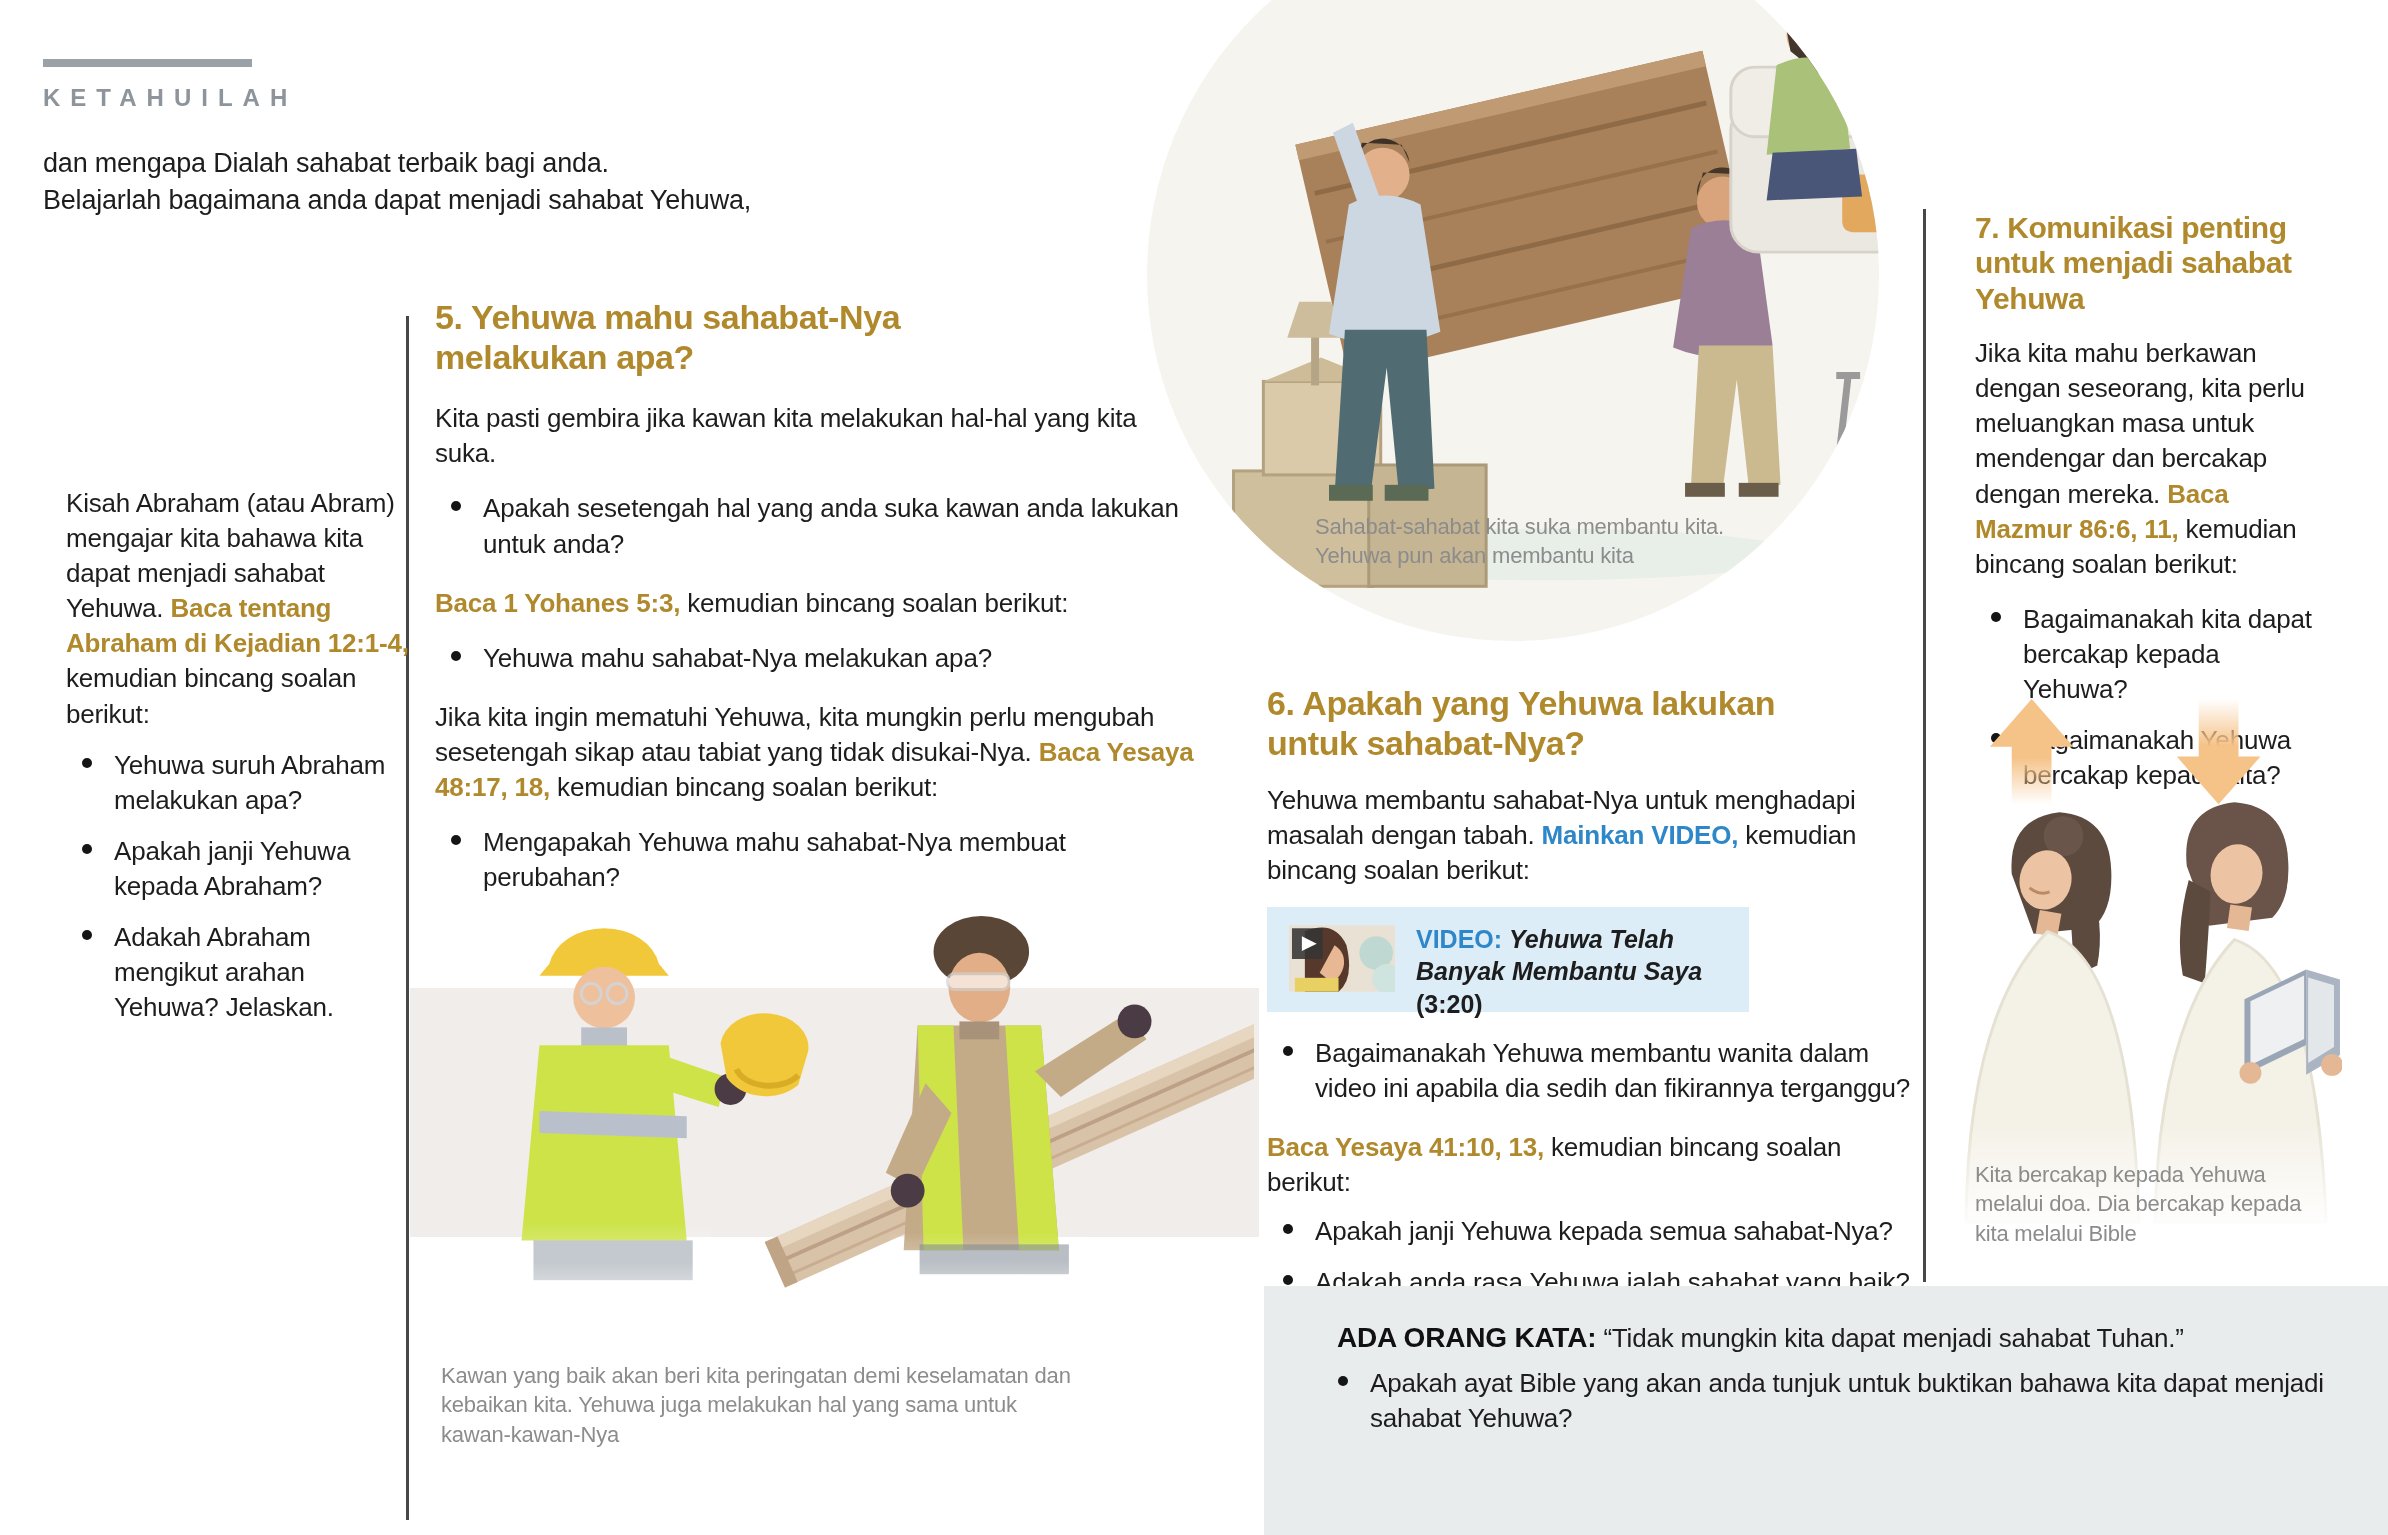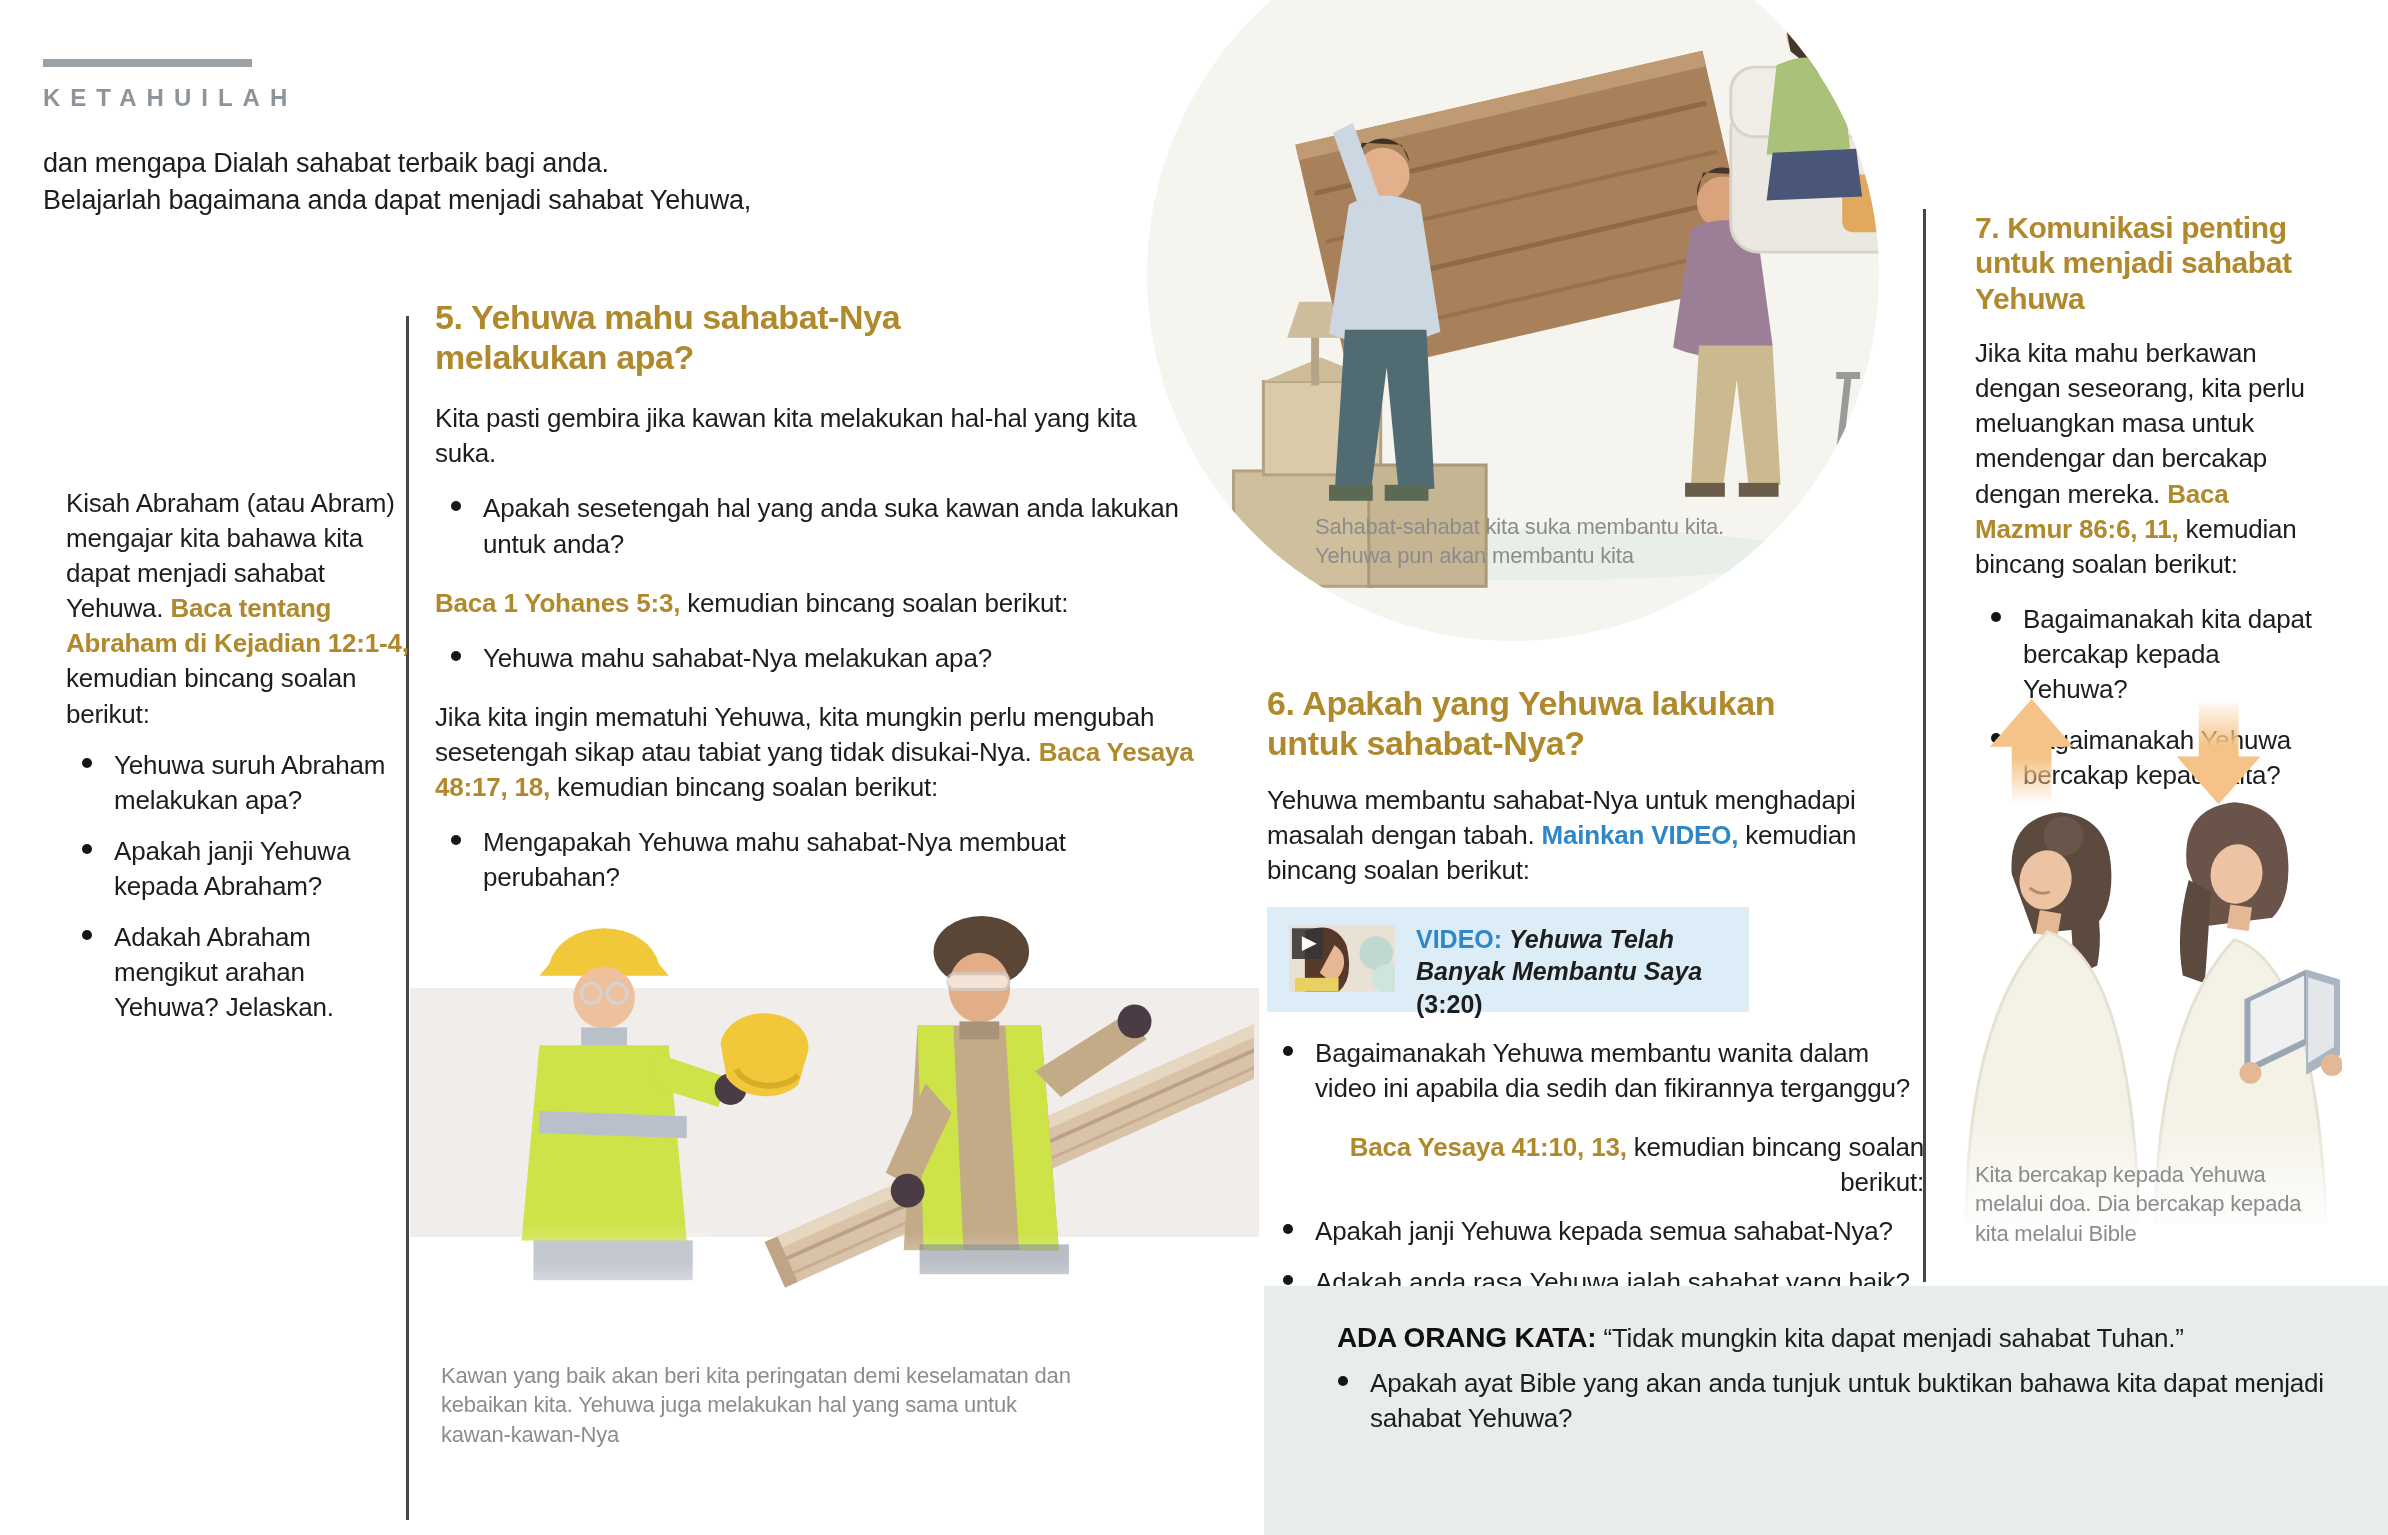--- a/index.html
+++ b/index.html
@@ -216,21 +216,21 @@
         <path d="M13,11 l15,7.5 -15,7.5 z" fill="#ffffff"></path>
       </g>
     </svg>
     <div class="vtxt">
       <span class="blue">VIDEO:</span>
       <span class="vtitle">Yehuwa Telah Banyak Membantu Saya</span>
       <span>(3:20)</span>
     </div>
   </div>
   <div class="bullet mt24" style="width:607px;"><span class="dot"></span><span class="body-t">Bagaimanakah Yehuwa membantu wanita dalam video ini apabila dia sedih dan fikirannya terganggu?</span></div>
-  <div class="body-t mt24" style="width:657px;text-align:right;">
+  <div class="body-t mt24" style="width:657px;">
     <span class="gold">Baca Yesaya 41:10, 13,</span><span> kemudian bincang soalan berikut:</span>
   </div>
   <div class="bullet mt14" style="width:617px;"><span class="dot"></span><span class="body-t">Apakah janji Yehuwa kepada semua sahabat-Nya?</span></div>
   <div class="bullet" style="width:617px;"><span class="dot"></span><span class="body-t">Adakah anda rasa Yehuwa ialah sahabat yang baik? Mengapa?</span></div>
 </div>
 
 <div class="abs" style="left:1975px;top:210px;width:368px;">
   <div class="sec-title" style="font-size:30px;width:368px;">7. Komunikasi penting untuk menjadi sahabat Yehuwa</div>
   <div class="body-t mt20" style="width:350px;">
     <span>Jika kita mahu berkawan dengan seseorang, kita perlu meluangkan masa untuk mendengar dan bercakap dengan mereka. </span><span class="gold">Baca Mazmur 86:6, 11,</span><span> kemudian bincang soalan berikut:</span>

